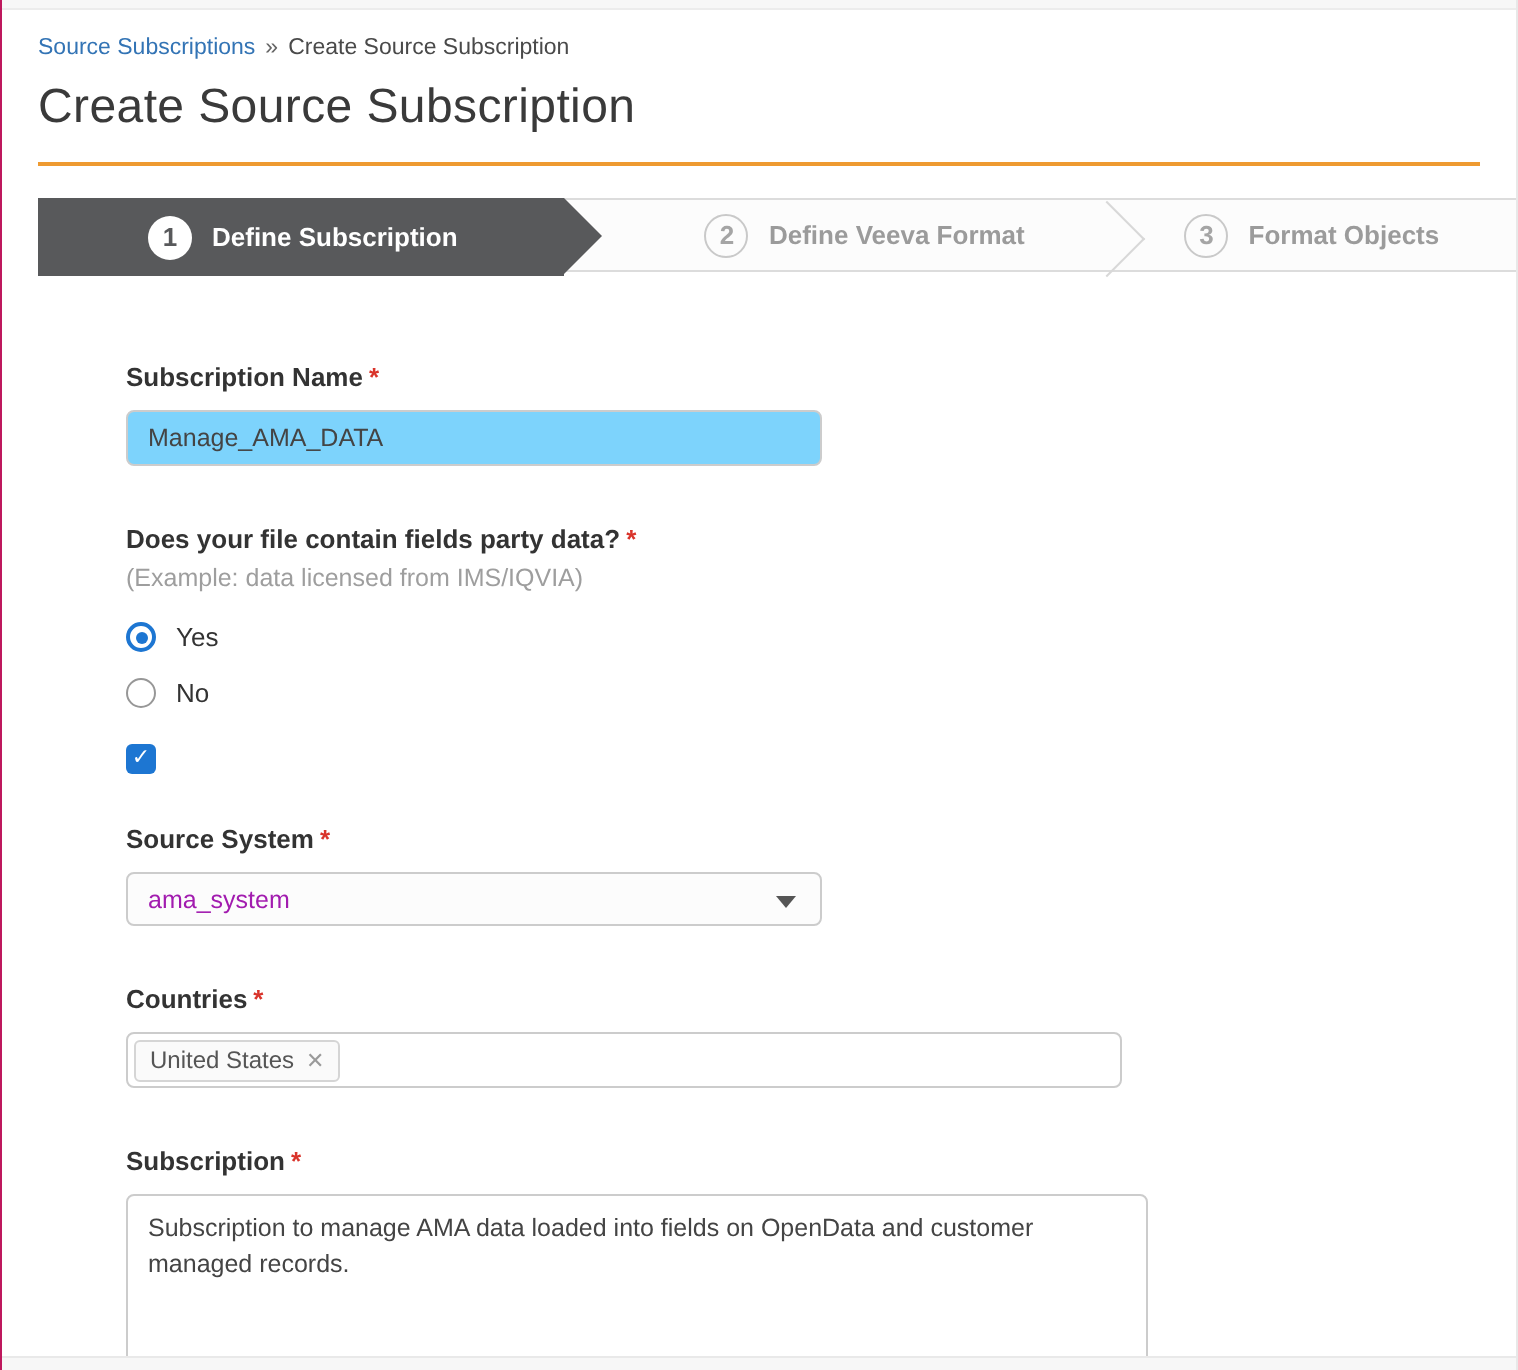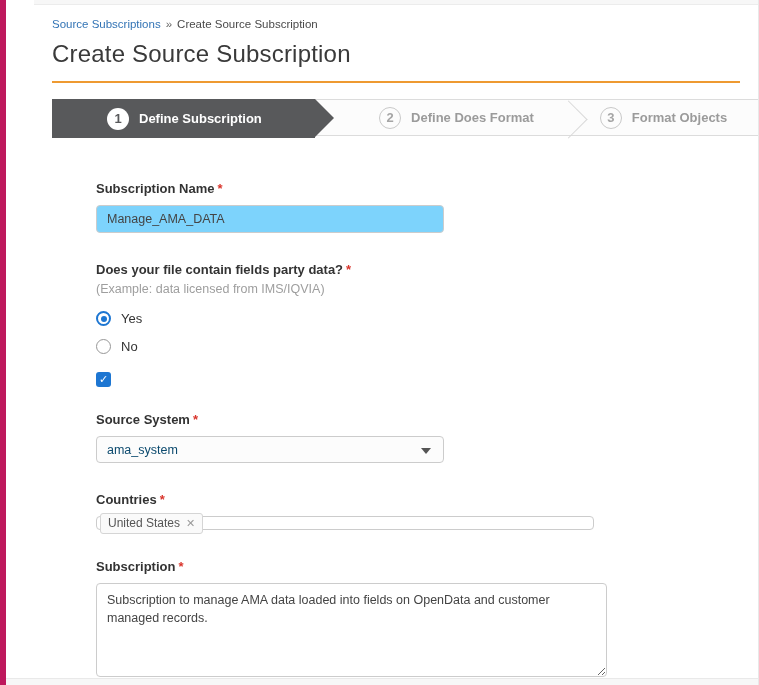--- a/index.html
+++ b/index.html
@@ -1,20 +1,20 @@
 <!DOCTYPE html>
 <html><head>
 <meta charset="utf-8">
 <style>
   * { margin:0; padding:0; box-sizing:border-box; }
   html,body { background:#fff; }
   body { font-family:"Liberation Sans","DejaVu Sans",sans-serif; }
   .page {
     position:relative; width:759px; height:685px; background:#fff;
-    border-left:6px solid #be185d; border-right:1px solid #e8e8e8; overflow:hidden;padding-left:28px;
+    border-left:1px solid #be185d; border-right:1px solid #e8e8e8; overflow:hidden;
   }
   .top-strip { height:5px; background:#f7f7f7; border-bottom:1px solid #ececec; }
   .bottom-strip { position:absolute; left:0; right:0; bottom:0; height:7px; background:#f7f7f7; border-top:1px solid #e9e9e9; }
 
   .header { padding:13px 18px 0 18px; }
   .breadcrumb { font-size:11.5px; color:#4a4a4a; }
   .breadcrumb a { color:#3374b5; text-decoration:none; cursor:pointer; }
   .crumb-sep { color:#666; margin:0 5px; }
   .page-title { margin-top:10px; font-size:24px; font-weight:400; color:#3a3a3a; letter-spacing:.2px; }
   .accent-rule { margin:13px 18px 0 18px; height:2px; background:#ee9a31; border:none; }
@@ -77,30 +77,30 @@
   .checkbox {
     width:15px; height:15px; border-radius:3px; background:#1d76d2; flex:0 0 15px;
     display:flex; align-items:center; justify-content:center; margin-top:1px;
   }
   .checkbox .tick { color:#fff; font-size:11px; font-weight:bold; line-height:1; }
   .check-label { margin-left:10px; font-size:13px; color:#333; }
 
   .select-box {
     position:relative; margin-top:9px; width:348px; height:27px; border:1px solid #ccc;
     border-radius:4px; background:#fcfcfc; display:flex; align-items:center;
-    padding:0 10px; font-size:12.5px; color:#0c4a6e; cursor:pointer;
+    padding:0 10px; font-size:12.5px; color:#a21caf; cursor:pointer;
   }
   .select-caret {
     position:absolute; right:12px; top:11px; width:0; height:0;
     border-left:5px solid transparent; border-right:5px solid transparent;
     border-top:6px solid #555;
   }
 
   .tags-box {
-    margin-top:9px; width:498px; height:14px; border:1px solid #ccc; border-radius:4px;
+    margin-top:9px; width:498px; height:28px; border:1px solid #ccc; border-radius:4px;
     background:#fff; display:flex; align-items:center; padding:0 3px;
   }
   .tag {
     display:flex; align-items:center; height:21px; padding:0 7px; background:#fafafa;
     border:1px solid #d5d5d5; border-radius:3px; font-size:12px; color:#555;
   }
   .tag-x { margin-left:6px; color:#9a9a9a; font-size:11px; cursor:pointer; }
 
   .desc-area {
     display:block; margin-top:9px; width:511px; height:94px; border:1px solid #ccc;
@@ -123,21 +123,21 @@
 
   <hr class="accent-rule">
 
   <div class="wizard">
     <div class="step step-active">
       <span class="circle circle-active">1</span>
       <span class="step-label">Define Subscription</span>
     </div>
     <div class="step step-inactive step-2">
       <span class="circle circle-inactive">2</span>
-      <span class="step-label">Define Does Format</span>
+      <span class="step-label">Define Veeva Format</span>
     </div>
     <div class="chev-sep"></div>
     <div class="step step-inactive step-3">
       <span class="circle circle-inactive">3</span>
       <span class="step-label">Format Objects</span>
     </div>
   </div>
 
   <div class="form">
 

